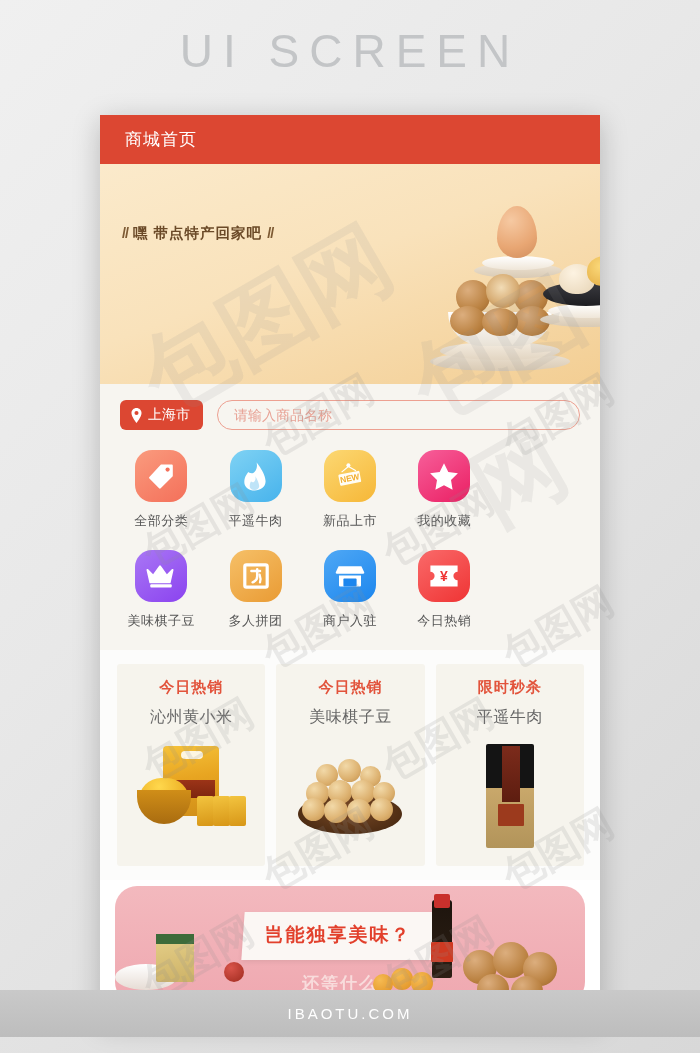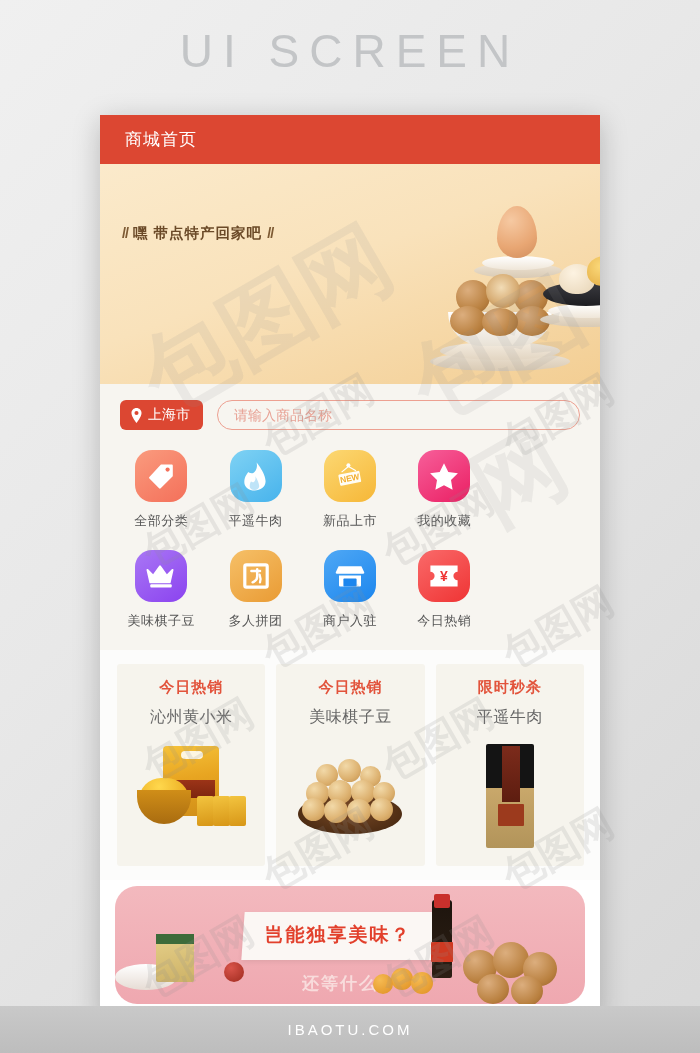--- a/index.html
+++ b/index.html
@@ -258,21 +258,21 @@
     background:radial-gradient(circle at 35% 30%,#f6bb52,#df8f22);
   }
   .white-dish{
     position:absolute; left:0px; top:78px; width:62px; height:26px;
     border-radius:50%;
     background:linear-gradient(180deg,#ffffff,#e6dcd4);
   }
 
   
   .footer{
-    position:absolute; left:0; bottom:0; width:700px; height:47px;
+    position:absolute; left:0; bottom:16px; width:700px; height:47px;
     background:linear-gradient(180deg,#c9c9c9,#bdbdbd);
     display:flex; align-items:center; justify-content:center;
   }
   .footer-text{
     color:#ffffff; font-size:15px; letter-spacing:3px;
   }
 
   
   .wm{
     position:absolute; color:rgba(140,140,140,.17);

